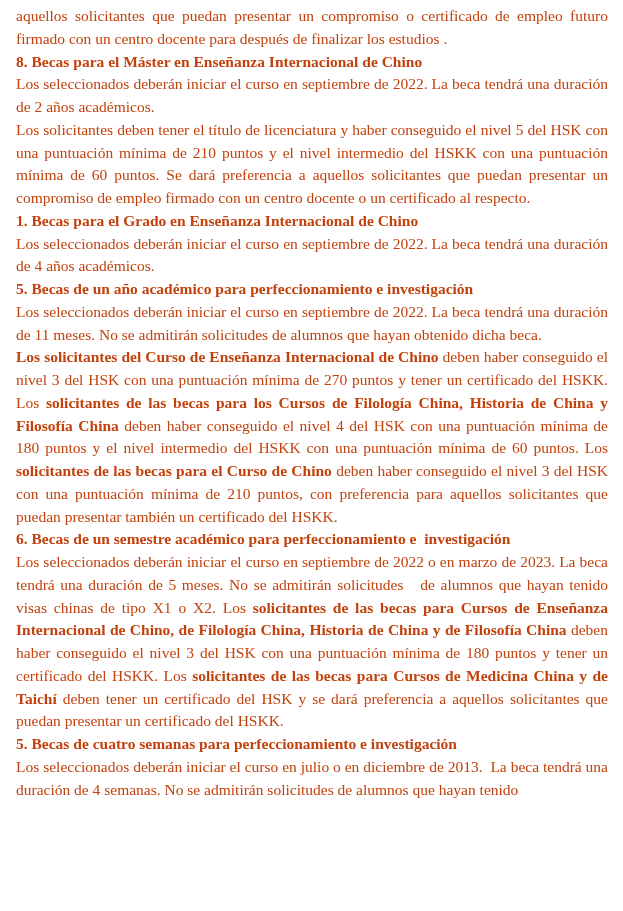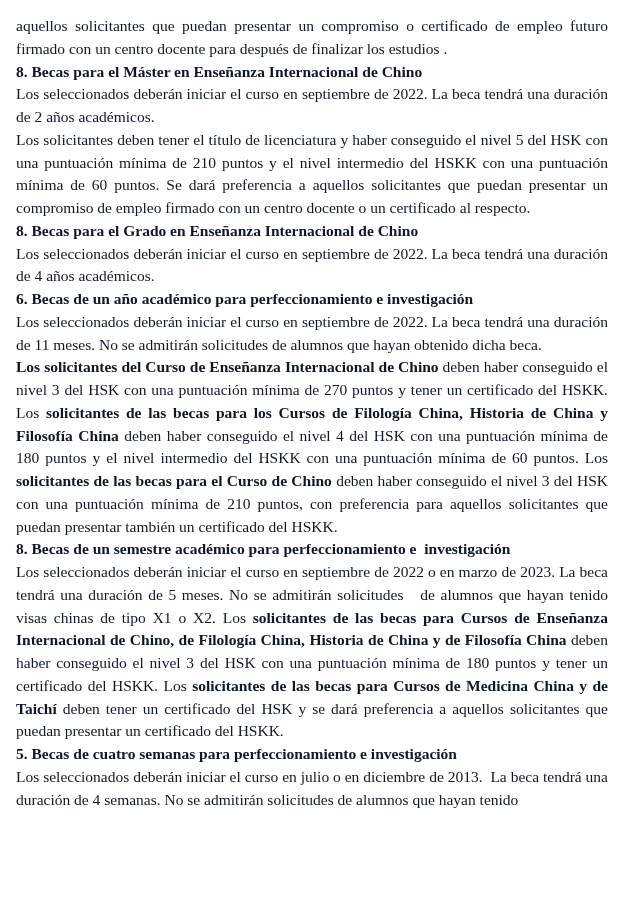--- a/index.html
+++ b/index.html
@@ -9,23 +9,23 @@
   }
   body {
     width: 623px;
     height: 911px;
     overflow: hidden;
   }
   .page {
     box-sizing: border-box;
     width: 623px;
     height: 911px;
-    padding: 15px 15px 0 16px;
+    padding: 5px 15px 0 16px;
     background: #ffffff;
-    color: #0f172a;
+    color: #c2410c;
     font-family: "Liberation Serif", "DejaVu Serif", serif;
     font-size: 15.5px;
     line-height: 22.75px;
   }
   .para {
     margin: 0;
     text-align: justify;
     white-space: pre-wrap;
   }
   .heading {
@@ -39,23 +39,23 @@
 </style>
 </head>
 <body>
 
 <div class="page">
   <div>
       <p class="para"><span class="regular">aquellos solicitantes que puedan presentar un compromiso o certificado de empleo futuro firmado con un centro docente para después de finalizar los estudios .</span></p>
       <p class="heading"><span class="bold">8. Becas para el Máster en Enseñanza Internacional de Chino</span></p>
       <p class="para"><span class="regular">Los seleccionados deberán iniciar el curso en septiembre de 2022. La beca tendrá una duración de 2 años académicos.</span></p>
       <p class="para"><span class="regular">Los solicitantes deben tener el título de licenciatura y haber conseguido el nivel 5 del HSK con una puntuación mínima de 210 puntos y el nivel intermedio del HSKK con una puntuación mínima de 60 puntos. Se dará preferencia a aquellos solicitantes que puedan presentar un compromiso de empleo firmado con un centro docente o un certificado al respecto.</span></p>
-      <p class="heading"><span class="bold">8. Becas para el Grado en Enseñanza Internacional de Chino</span></p>
+      <p class="heading"><span class="bold">1. Becas para el Grado en Enseñanza Internacional de Chino</span></p>
       <p class="para"><span class="regular">Los seleccionados deberán iniciar el curso en septiembre de 2022. La beca tendrá una duración de 4 años académicos.</span></p>
-      <p class="heading"><span class="bold">6. Becas de un año académico para perfeccionamiento e investigación</span></p>
+      <p class="heading"><span class="bold">5. Becas de un año académico para perfeccionamiento e investigación</span></p>
       <p class="para"><span class="regular">Los seleccionados deberán iniciar el curso en septiembre de 2022. La beca tendrá una duración de 11 meses. No se admitirán solicitudes de alumnos que hayan obtenido dicha beca.</span></p>
       <p class="para"><span class="bold">Los solicitantes del Curso de Enseñanza Internacional de Chino</span><span class="regular"> deben haber conseguido el nivel 3 del HSK con una puntuación mínima de 270 puntos y tener un certificado del HSKK. Los </span><span class="bold">solicitantes de las becas para los Cursos de Filología China, Historia de China y Filosofía China</span><span class="regular"> deben haber conseguido el nivel 4 del HSK con una puntuación mínima de 180 puntos y el nivel intermedio del HSKK con una puntuación mínima de 60 puntos. Los </span><span class="bold">solicitantes de las becas para el Curso de Chino</span><span class="regular"> deben haber conseguido el nivel 3 del HSK con una puntuación mínima de 210 puntos, con preferencia para aquellos solicitantes que puedan presentar también un certificado del HSKK.</span></p>
-      <p class="heading"><span class="bold">8. Becas de un semestre académico para perfeccionamiento e  investigación</span></p>
+      <p class="heading"><span class="bold">6. Becas de un semestre académico para perfeccionamiento e  investigación</span></p>
       <p class="para"><span class="regular">Los seleccionados deberán iniciar el curso en septiembre de 2022 o en marzo de 2023. La beca tendrá una duración de 5 meses. No se admitirán solicitudes   de alumnos que hayan tenido visas chinas de tipo X1 o X2. Los </span><span class="bold">solicitantes de las becas para Cursos de Enseñanza Internacional de Chino, de Filología China, Historia de China y de Filosofía China</span><span class="regular"> deben haber conseguido el nivel 3 del HSK con una puntuación mínima de 180 puntos y tener un certificado del HSKK. Los </span><span class="bold">solicitantes de las becas para Cursos de Medicina China y de Taichí</span><span class="regular"> deben tener un certificado del HSK y se dará preferencia a aquellos solicitantes que puedan presentar un certificado del HSKK.</span></p>
       <p class="heading"><span class="bold">5. Becas de cuatro semanas para perfeccionamiento e investigación</span></p>
       <p class="para"><span class="regular">Los seleccionados deberán iniciar el curso en julio o en diciembre de 2013.  La beca tendrá una duración de 4 semanas. No se admitirán solicitudes de alumnos que hayan tenido</span></p>
     </div>
 </div>
 
 </body></html>

